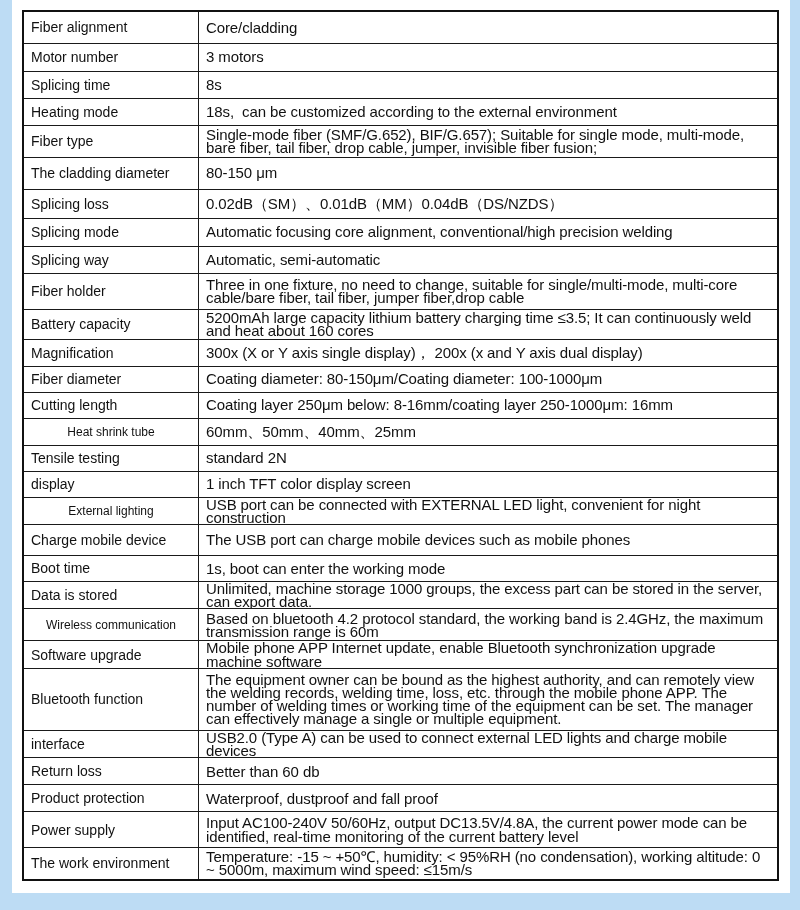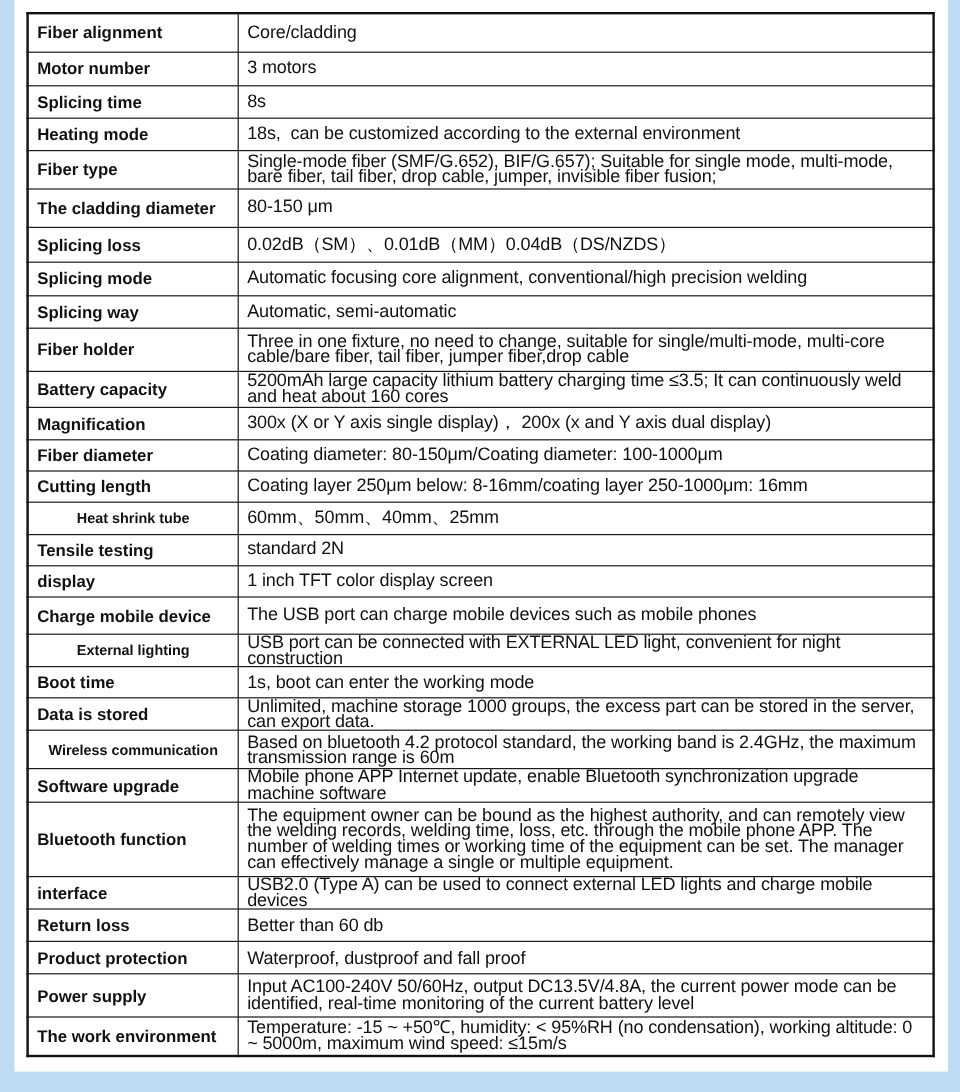--- a/index.html
+++ b/index.html
@@ -19,21 +19,21 @@
   }
   table.spec td {
     border: 1.5px solid #1a1a1a;
     vertical-align: middle;
     color: #111;
     padding: 0 7px;
     overflow: hidden;
   }
   td.k {
     width: 160px;
-    font-weight: bold;
+    font-weight: normal;
     font-size: 14px;
     padding-left: 8px;
     white-space: nowrap;
     margin-left: 20px;
   }
   td.k.sm { font-size: 12px; text-align: center; }
   td.v {
     font-size: 15px;
     line-height: 13.2px;
     letter-spacing: -0.1px;
@@ -107,27 +107,27 @@
         <td class="v">60mm、50mm、40mm、25mm</td>
       </tr>
     <tr style="height:26px">
         <td class="k">Tensile testing</td>
         <td class="v">standard 2N</td>
       </tr>
     <tr style="height:26px">
         <td class="k">display</td>
         <td class="v">1 inch TFT color display screen</td>
       </tr>
+    <tr style="height:27px">
+        <td class="k sm">External lighting</td>
+        <td class="v">USB port can be connected with EXTERNAL LED light, convenient for night construction</td>
+      </tr>
     <tr style="height:31px">
         <td class="k">Charge  mobile device</td>
         <td class="v">The USB port can charge mobile devices such as mobile phones</td>
-      </tr>
-    <tr style="height:27px">
-        <td class="k sm">External lighting</td>
-        <td class="v">USB port can be connected with EXTERNAL LED light, convenient for night construction</td>
       </tr>
     <tr style="height:26px">
         <td class="k">Boot time</td>
         <td class="v">1s, boot can enter the working mode</td>
       </tr>
     <tr style="height:27px">
         <td class="k">Data is stored</td>
         <td class="v">Unlimited, machine storage 1000 groups, the excess part can be stored in the server, can export data.</td>
       </tr>
     <tr style="height:32px">

